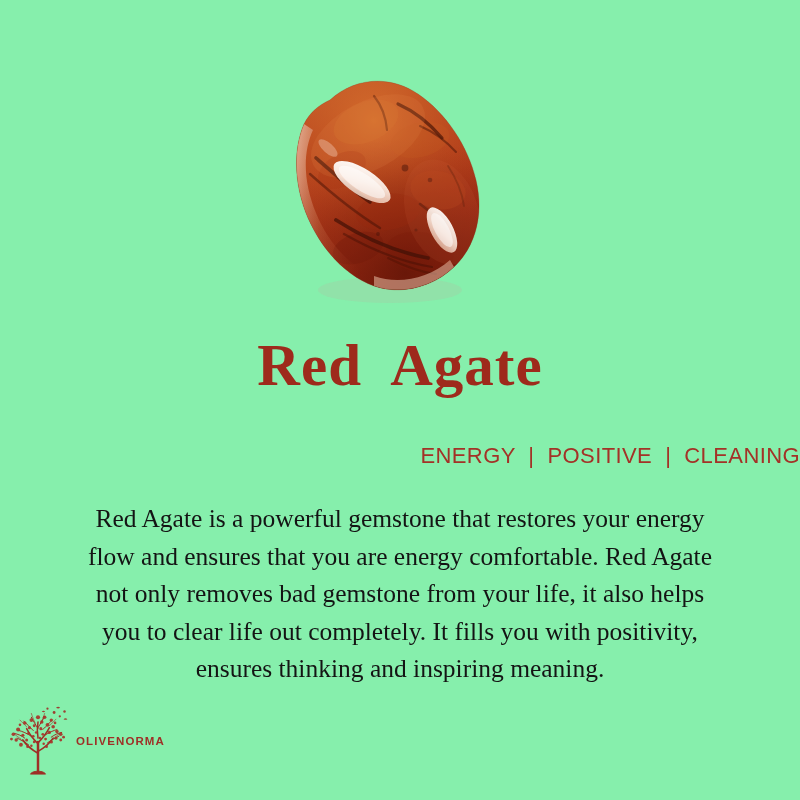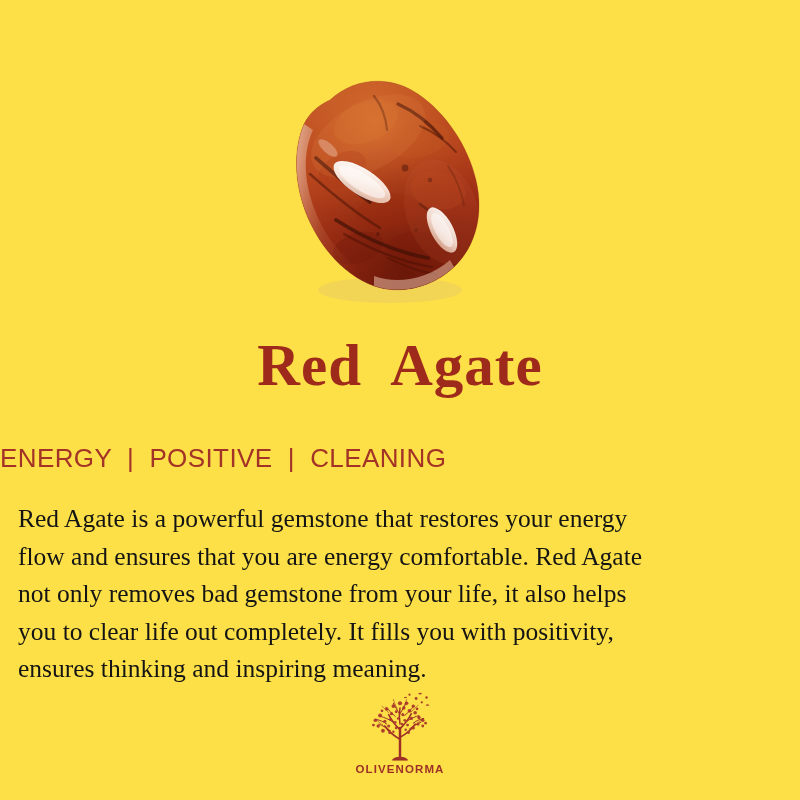--- a/index.html
+++ b/index.html
@@ -12,21 +12,21 @@
     height: 800px;
     overflow: hidden;
     font-family: "Liberation Serif", "DejaVu Serif", serif;
     -webkit-font-smoothing: antialiased;
   }
 
   .card {
     position: relative;
     width: 800px;
     height: 800px;
-    background: #fde047;
+    background: #86efac;
   }
 
   
   .stone-area {
     position: absolute;
     left: 0;
     top: 0;
     width: 800px;
     height: 320px;
   }
@@ -55,56 +55,57 @@
     line-height: 1.1;
     white-space: pre;
   }
 
   
   .subtitle {
     position: absolute;
     left: 0;
     top: 443px;
     width: 800px;
-    text-align: left;
+    text-align: right;
     font-family: "Liberation Sans", "DejaVu Sans", sans-serif;
-    font-size: 26px;
+    font-size: 22px;
     font-weight: 400;
     letter-spacing: 0.4px;
     color: #a33227;
     line-height: 1.2;
     white-space: pre;
   }
 
   
   .body-copy {
     position: absolute;
     left: 18px;
     top: 500px;
     width: 764px;
+    text-align: center;
     font-family: "Liberation Serif", "DejaVu Serif", serif;
     font-size: 25.5px;
     font-weight: 400;
     color: #141414;
     line-height: 37.5px;
   }
   .body-copy .line {
     display: block;
     white-space: pre;
   }
 
   
   .logo {
     position: absolute;
     left: 0;
     top: 690px;
     width: 800px;
     height: 100px;
     display: flex;
-    flex-direction: column;
+    flex-direction: row;
     align-items: center;
     justify-content: flex-start;
   }
   .logo-mark {
     width: 76px;
     height: 72px;
     display: block;
   }
   .logo-word {
     margin-top: 1px;

